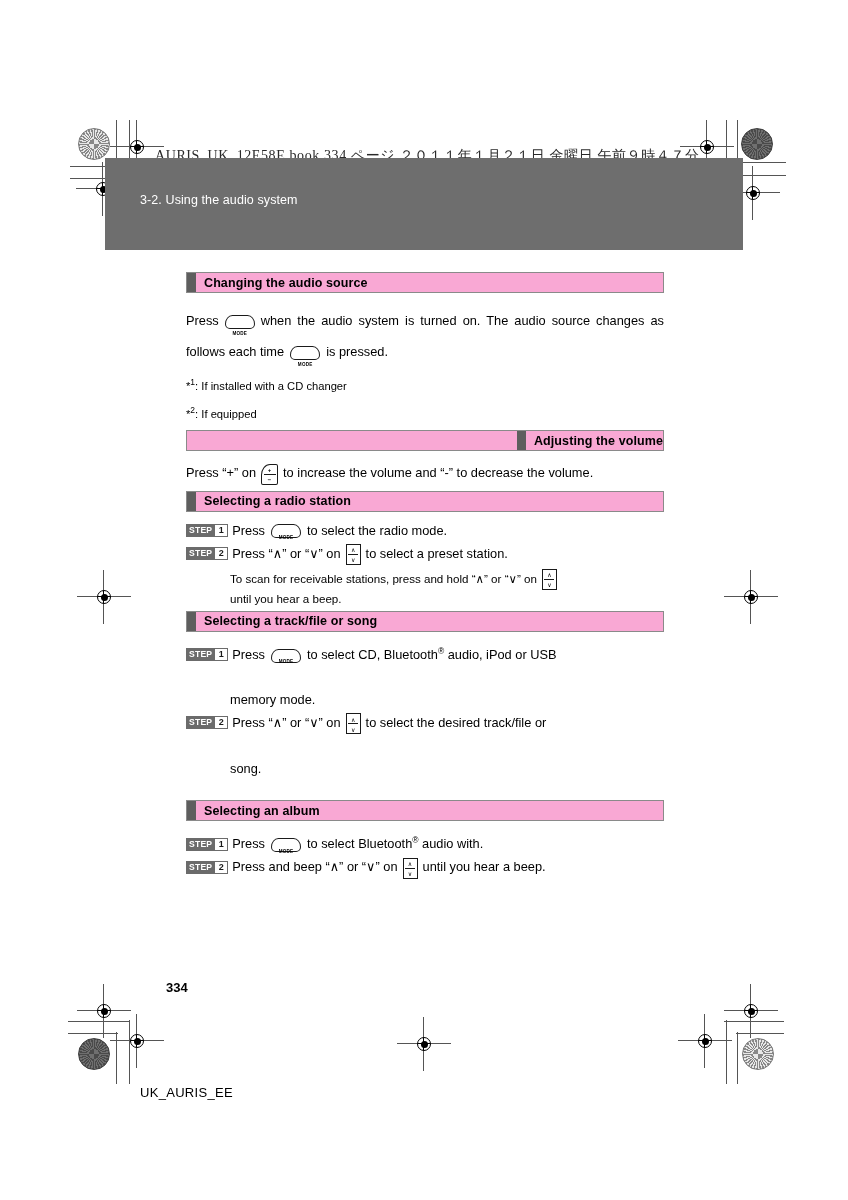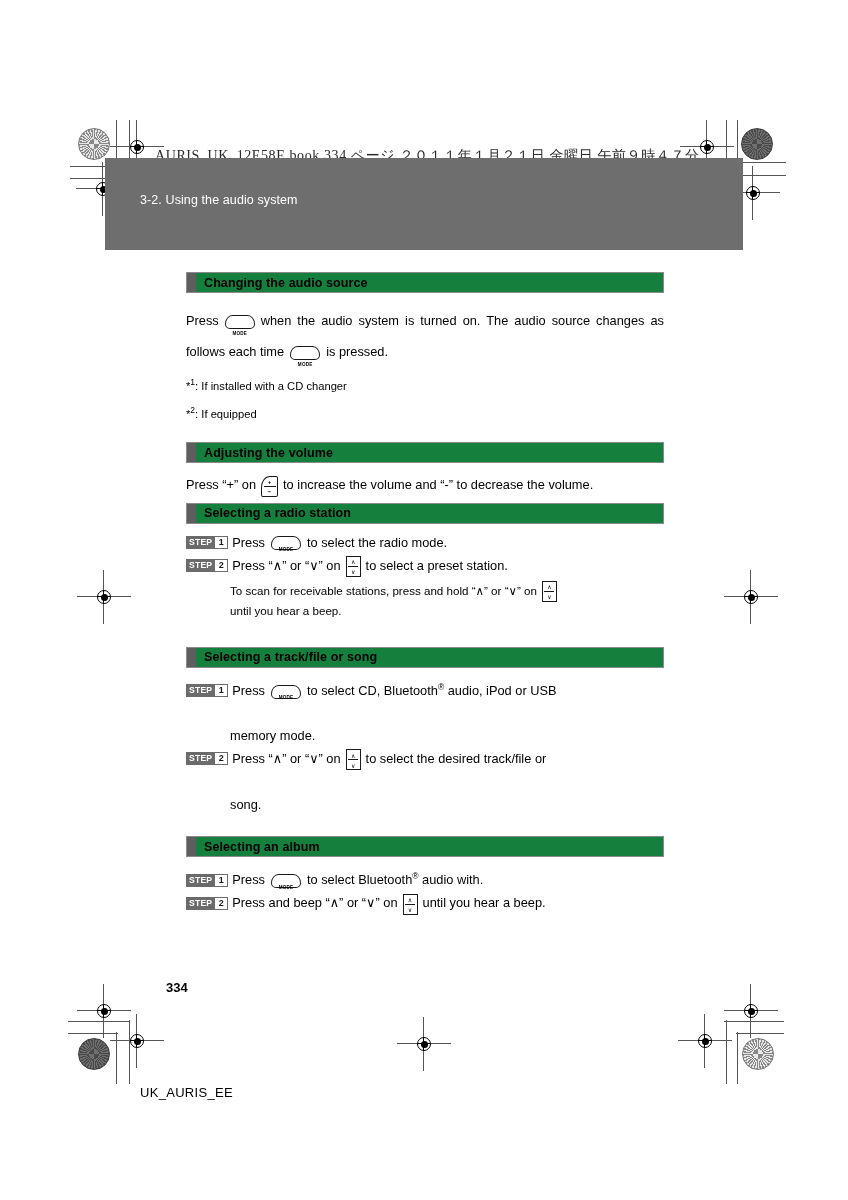--- a/index.html
+++ b/index.html
@@ -61,21 +61,21 @@
     letter-spacing:.6px;
   }
 
   
   .content {
     position:absolute; left:186px; top:272px; width:478px;
   }
 
   .sec-head {
     border:1px solid #8a8a8a;
-    background:#15803d;
+    background:#f9a8d4;
     height:21px;
     display:flex; align-items:center;
     margin-top:14px;
   }
   .sec-head:first-child { margin-top:0; }
   .sec-head .tab {
     width:9px; align-self:stretch; background:#5e5e5e; flex:0 0 auto;
   }
   .sec-head .sec-title {
     font-size:12.5px; font-weight:bold; padding-left:8px; color:#000;
@@ -298,21 +298,21 @@
   </div>
 
 
   <div class="note">
     <span>*</span><sup>1</sup><span>: If installed with a CD changer</span>
   </div>
   <div class="note">
     <span>*</span><sup>2</sup><span>: If equipped</span>
   </div>
 
-  <div class="sec-head" style="margin-top:20px;">
+  <div class="sec-head" style="margin-top:8px;justify-content:flex-end;">
     <div class="tab"></div>
     <div class="sec-title">Adjusting the volume</div>
   </div>
 
   <div class="para tight">
     <span>Press “+” on</span><span class="ico ico-vol"><span class="pl">+</span><span class="mn">−</span></span><span>to increase the volume and “-” to decrease the volume.</span>
   </div>
 
 
   <div class="sec-head" style="margin-top:6px;text-align:right;">
@@ -325,21 +325,21 @@
   </div>
 
   <div class="steprow" style="margin-top:3px;">
     <span class="step"><span class="word">STEP</span><span class="num">2</span></span><span>Press “∧” or “∨” on</span><span class="ico ico-seek"><span class="up">∧</span><span class="dn">∨</span></span><span>to select a preset station.</span>
   </div>
 
   <div class="substep">
     <span>To scan for receivable stations, press and hold “∧” or “∨” on</span><span class="ico ico-seek"><span class="up">∧</span><span class="dn">∨</span></span><br><span>until you hear a beep.</span>
   </div>
 
-  <div class="sec-head" style="margin-top:28px;">
+  <div class="sec-head" style="margin-top:4px;">
     <div class="tab"></div>
     <div class="sec-title">Selecting a track/file or song</div>
   </div>
 
   <div class="steprow">
     <span class="step"><span class="word">STEP</span><span class="num">1</span></span><span>Press</span><span class="ico ico-mode"><span class="lbl">MODE</span></span><span>to select CD, Bluetooth</span><sup class="reg-r">®</sup><span> audio, iPod or USB</span>
     <span class="hang">memory mode.</span>
   </div>
 
   <div class="steprow" style="margin-top:3px;">

